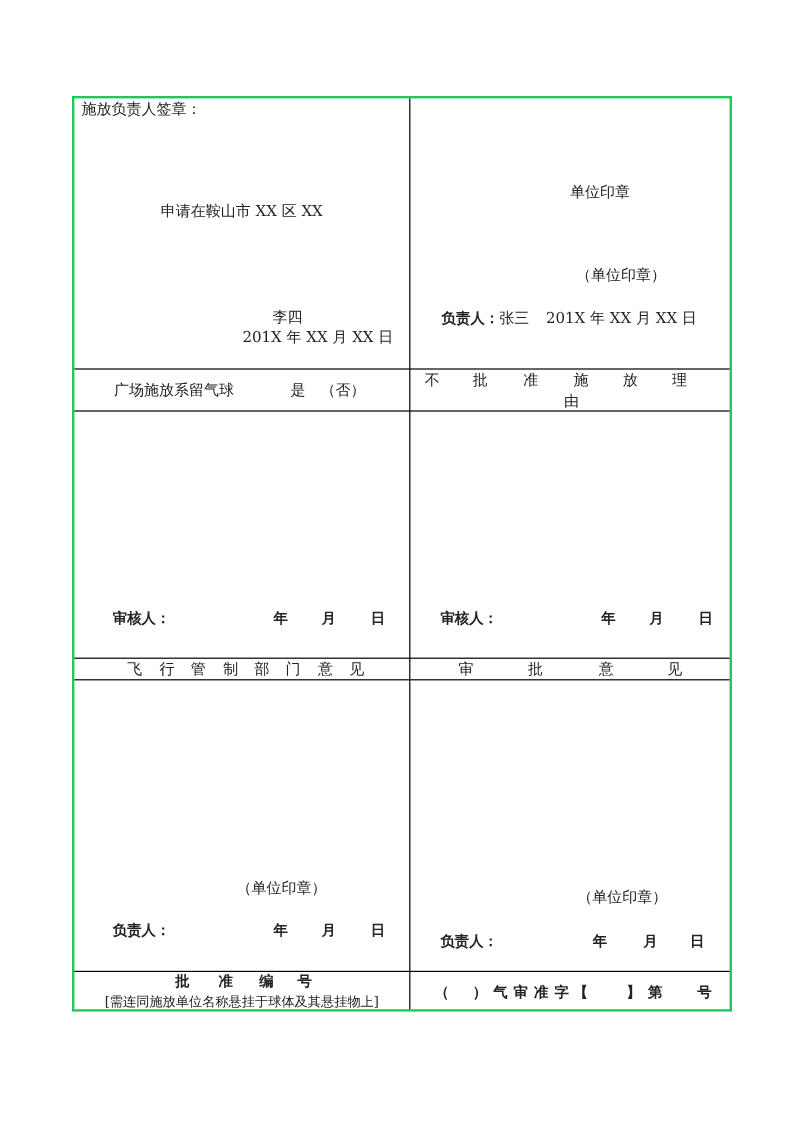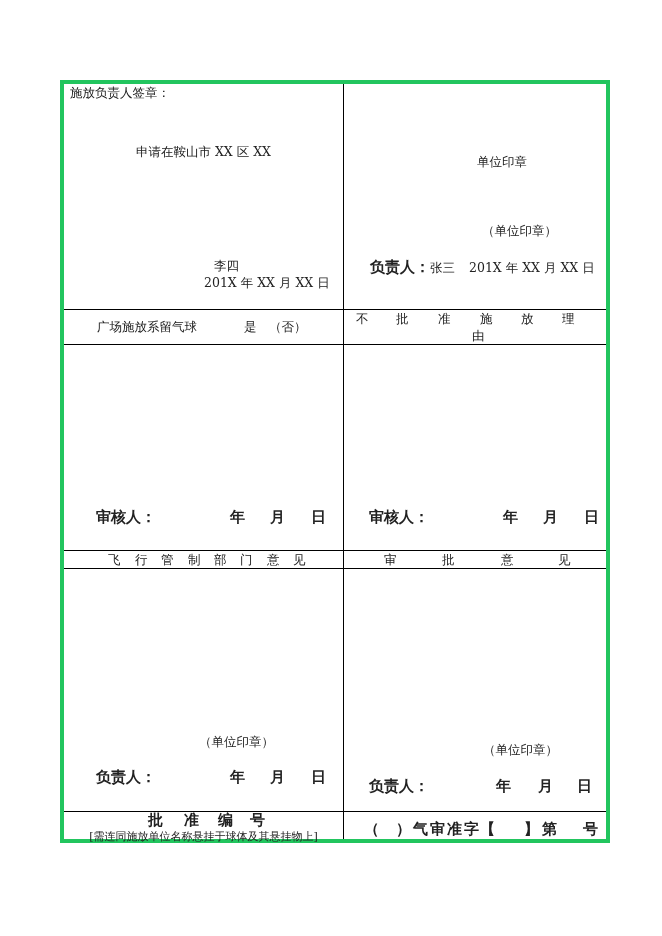--- a/index.html
+++ b/index.html
@@ -1,40 +1,40 @@
 <!DOCTYPE html>
 <html><head>
 <meta charset="utf-8">
 <style>
   html, body { margin:0; padding:0; background:#ffffff; }
   body { width:662px; height:936px; position:relative; overflow:hidden;
          font-family:"DejaVu Serif","Liberation Serif",serif; color:#222; }
   .form { position:absolute; left:60px; top:80px; width:550px; height:763px;
-          border:4px solid #22c55e; box-sizing:border-box; }
+          border:2px solid #22c55e; box-sizing:border-box; }
   .hline { position:absolute; left:0; width:100%; height:0; border-top:1px solid #000; }
   .vline { position:absolute; top:0; height:100%; width:0; border-left:1px solid #000; left:279px; }
   .t { position:absolute; font-size:12.5px; white-space:nowrap; line-height:16px; }
-  .b { font-weight:bold; font-family:Liberation Sans, sans-serif; font-size:15px; }
+  .b { font-weight:bold; font-family:Liberation Sans, sans-serif; font-size:12px; }
   .c { text-align:center; }
 </style>
 </head>
 <body>
 
 <div class="form">
 
   <div class="vline"></div>
   <div class="hline" style="top:225px"></div>
   <div class="hline" style="top:260px"></div>
   <div class="hline" style="top:466px"></div>
   <div class="hline" style="top:484px"></div>
   <div class="hline" style="top:727px"></div>
 
   <div class="t" style="left:6px;top:1px">施放负责人签章：</div>
-  <div class="t c" style="left:0;width:279px;top:60px">申请在鞍山市 XX 区 XX</div>
-  <div class="t" style="left:150px;top:174px">李四</div>
+  <div class="t c" style="left:0;width:279px;top:86px">申请在鞍山市 XX 区 XX</div>
+  <div class="t" style="left:165px;top:174px">李四</div>
   <div class="t" style="left:140px;top:191px">201X 年 XX 月 XX 日</div>
 
   <div class="t" style="left:413px;top:70px">单位印章</div>
   <div class="t" style="left:418px;top:139px">（单位印章）</div>
   <div class="t" style="left:306px;top:175px">
     <span class="b">负责人：</span><span>张三</span>
     <span style="margin-left:10px">201X 年 XX 月 XX 日</span>
   </div>
 
   <div class="t" style="left:33px;top:235px">广场施放系留气球</div>

